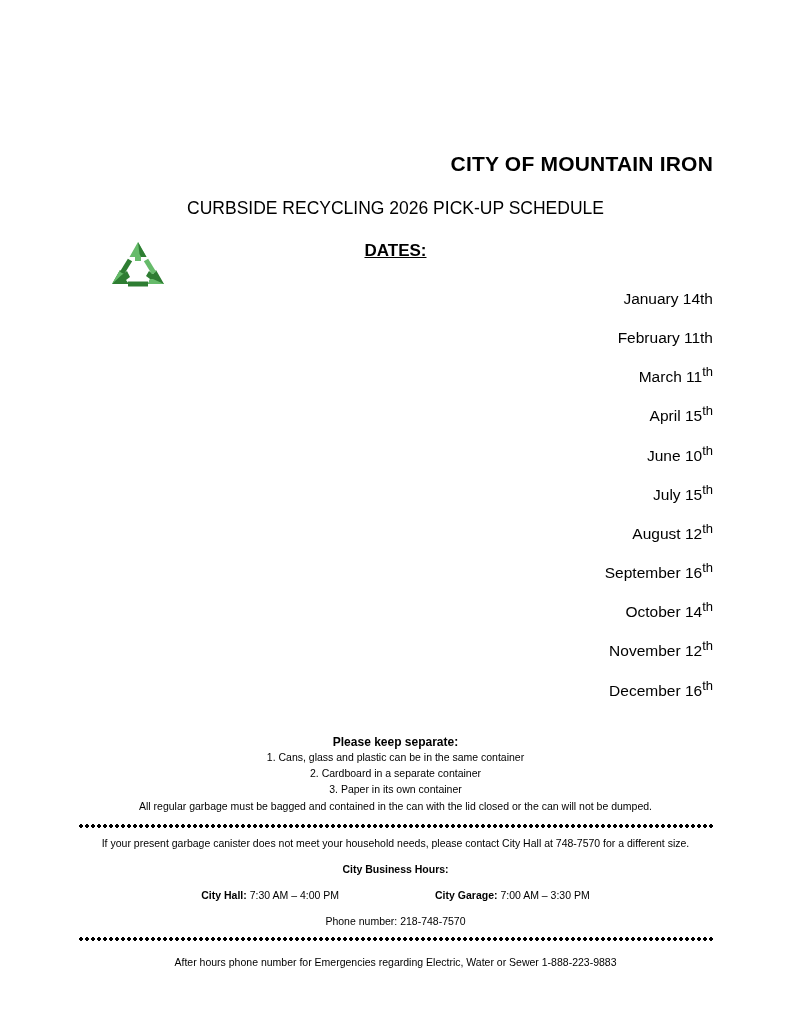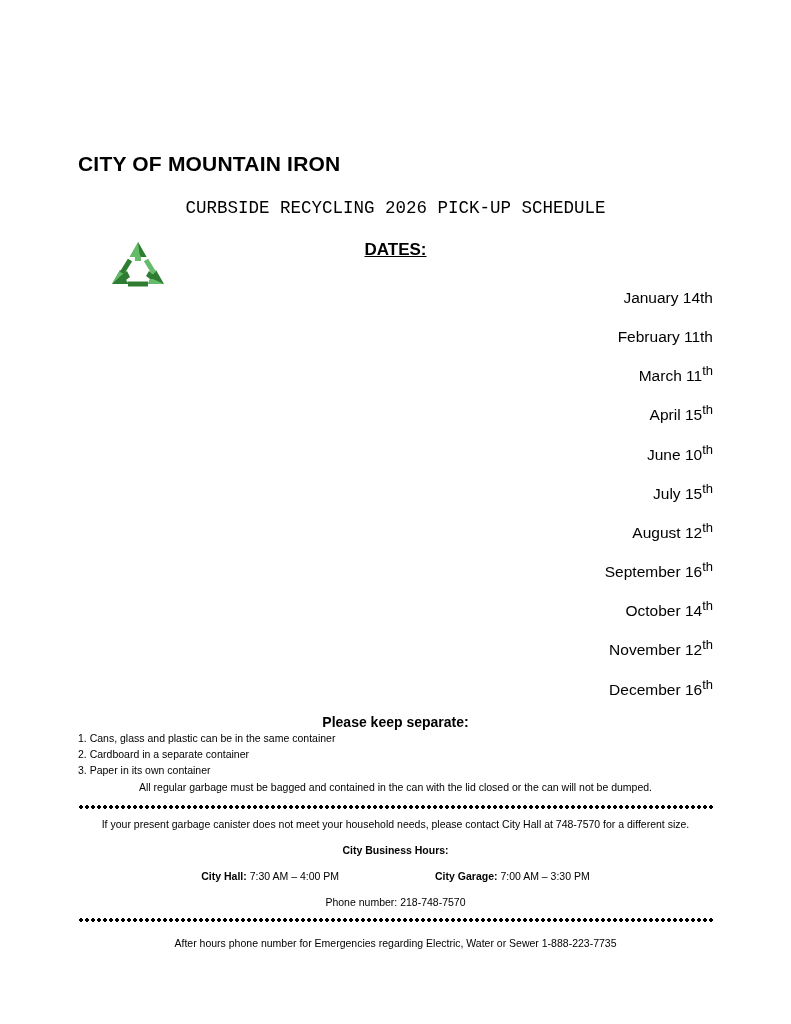--- a/index.html
+++ b/index.html
@@ -26,31 +26,30 @@
   
   .logo-wrap {
     position: absolute;
     left: 108px;
     top: 88px;
     width: 60px;
     height: 52px;
   }
 
   .title {
-    text-align: left;
+    text-align: right;
     font-weight: bold;
     font-size: 21px;
     letter-spacing: 0.2px;
     margin-top: 152px;
   }
   .subtitle {
     text-align: center;
     font-size: 17.5px;
     margin-top: 22px;
-    font-family: Liberation Mono, monospace;
   }
   .dates-heading {
     text-align: center;
     font-size: 17px;
     font-weight: bold;
     text-decoration: underline;
     margin-top: 22px;
   }
 
   .date-list {
@@ -61,26 +60,26 @@
     font-size: 15.5px;
     line-height: 34px;
   }
   .date-item sup {
     font-size: 13px;
     vertical-align: super;
   }
 
   .keep-separate {
     text-align: center;
-    font-size: 14px;
+    font-size: 12px;
     font-weight: bold;
-    margin-top: 7px;
+    margin-top: 27px;
   }
   .rule-line {
-    text-align: left;
+    text-align: center;
     font-size: 10.5px;
     line-height: 16px;
   }
   .garbage-note {
     text-align: center;
     font-size: 10.5px;
     line-height: 16px;
     margin-top: 1px;
   }
 
@@ -184,15 +183,15 @@
     <div>
       <b>City Garage:</b>
       <span>7:00 AM – 3:30 PM</span>
     </div>
   </div>
 
   <div class="phone">Phone number: 218-748-7570</div>
 
   <div class="dotted-sep"></div>
 
-  <div class="after-hours">After hours phone number for Emergencies regarding Electric, Water or Sewer 1-888-223-7735</div>
+  <div class="after-hours">After hours phone number for Emergencies regarding Electric, Water or Sewer 1-888-223-9883</div>
 
 </div>
 
 </body></html>

